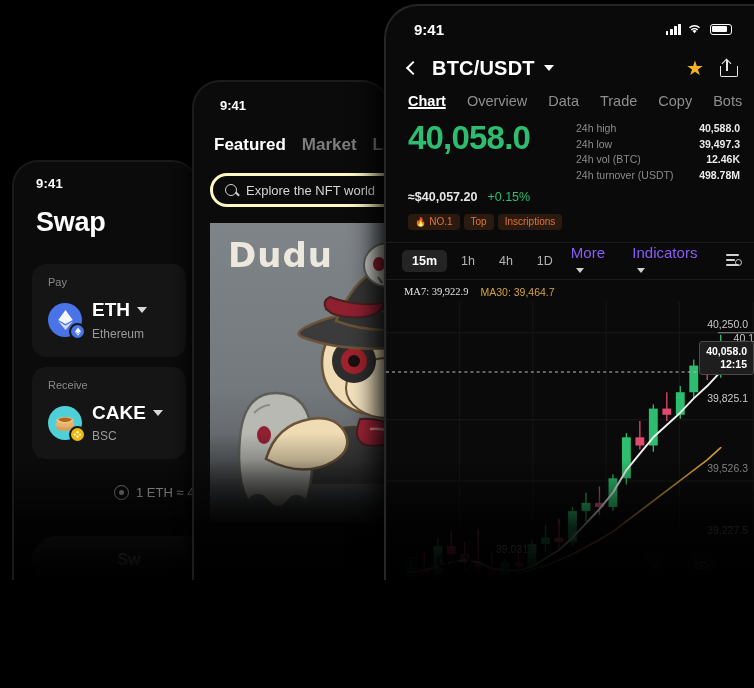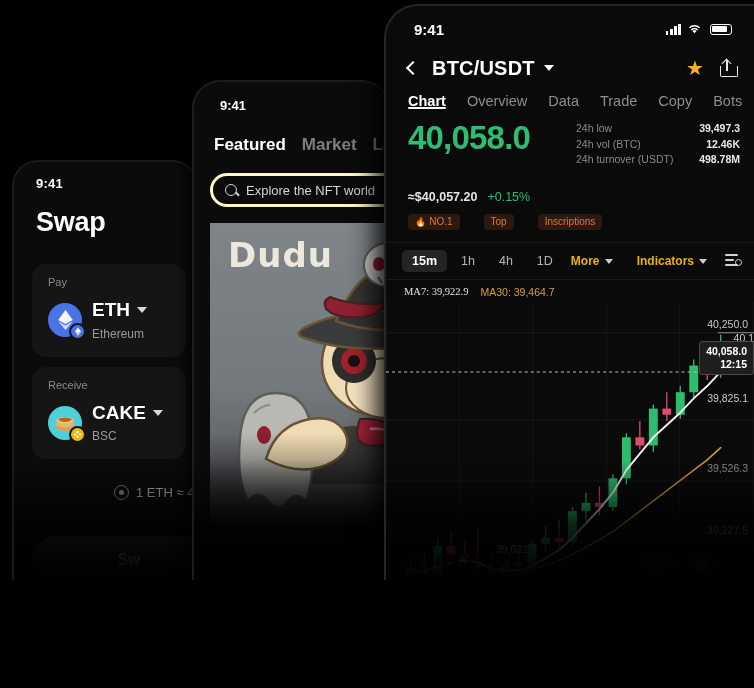--- a/index.html
+++ b/index.html
@@ -97,30 +97,30 @@
   .ch-tab.active::after{content:"";position:absolute;left:0;right:0;bottom:0;height:2.5px;background:#fff;border-radius:2px;}
 
   .ch-price-wrap { display:flex; padding:12px 0 0 22px; }
   .px-main { font-size:33px; font-weight:700; color:#2ebd70; letter-spacing:-.8px; line-height:1.05;}
   .px-sub { display:flex; align-items:baseline; gap:10px; margin-top:6px; }
   .px-usd { font-size:12.5px; font-weight:700; color:#e6e6e6;margin-top:28px; }
   .px-chg { font-size:12.5px; color:#2ebd70; }
   .stats { margin-left:auto; padding-right:14px; width:178px; }
   .stat-row { display:flex; justify-content:space-between; font-size:10.5px; line-height:15.6px; }
   .stat-k { color:#8b8b8b; } .stat-v { color:#eaeaea; font-weight:600; }
-  .tags { display:flex; gap:24px; padding:10px 0 0 22px; }
+  .tags { display:flex; gap:4px; padding:10px 0 0 22px; }
   .tag { font-size:10px; color:#e2743a; background:#2a1a0f; border-radius:4px; padding:2.5px 7px; }
   .tag.flame::before{ content:"🔥"; font-size:9px; margin-right:3px; }
 
   .tf-bar { display:flex; align-items:center; margin-top:12px; border-top:1px solid #1a1a1a;
     border-bottom:1px solid #1a1a1a; height:38px; padding:0 12px 0 16px; gap:4px;}
   .tf { font-size:12.5px; color:#b4b4b4; padding:4px 10px; border-radius:5px; }
   .tf.active { background:#242424; color:#fff; font-weight:700; }
   .tf-sp { flex:1; }
-  .tf-dd { font-size:12px; color:#eab308; padding:0 4px;font-weight:bold; }
+  .tf-dd { font-size:15px; color:#8b5cf6; padding:0 4px; }
   .tf-dd .c { display:inline-block;width:0;height:0;margin-left:5px;vertical-align:middle;
     border-left:4px solid transparent;border-right:4px solid transparent;border-top:5px solid #cfcfcf;}
   .ind-ico { width:17px; height:15px; position:relative; margin-left:10px; }
   .ind-ico span{position:absolute;left:0;height:1.8px;background:#d2d2d2;border-radius:1px;}
   .ind-ico span:nth-child(1){top:1px;width:13px}
   .ind-ico span:nth-child(2){top:6px;width:9px}
   .ind-ico span:nth-child(3){top:11px;width:13px}
   .ind-ico i{position:absolute;right:0;top:6px;width:7px;height:7px;border:1.6px solid #d2d2d2;border-radius:50%;}
 
   .ma-bar { display:flex; gap:12px; padding:6px 0 0 18px; font-size:10.5px; }
@@ -326,20 +326,24 @@
 
       <div class="ch-price-wrap">
         <div>
           <div class="px-main">40,058.0</div>
           <div class="px-sub">
             <span class="px-usd">≈$40,057.20</span>
             <span class="px-chg">+0.15%</span>
           </div>
         </div>
         <div class="stats">
+          <div class="stat-row">
+            <span class="stat-k">24h high</span>
+            <span class="stat-v">40,588.0</span>
+          </div>
           <div class="stat-row">
             <span class="stat-k">24h low</span>
             <span class="stat-v">39,497.3</span>
           </div>
           <div class="stat-row">
             <span class="stat-k">24h vol (BTC)</span>
             <span class="stat-v">12.46K</span>
           </div>
           <div class="stat-row">
             <span class="stat-k">24h turnover (USDT)</span>

